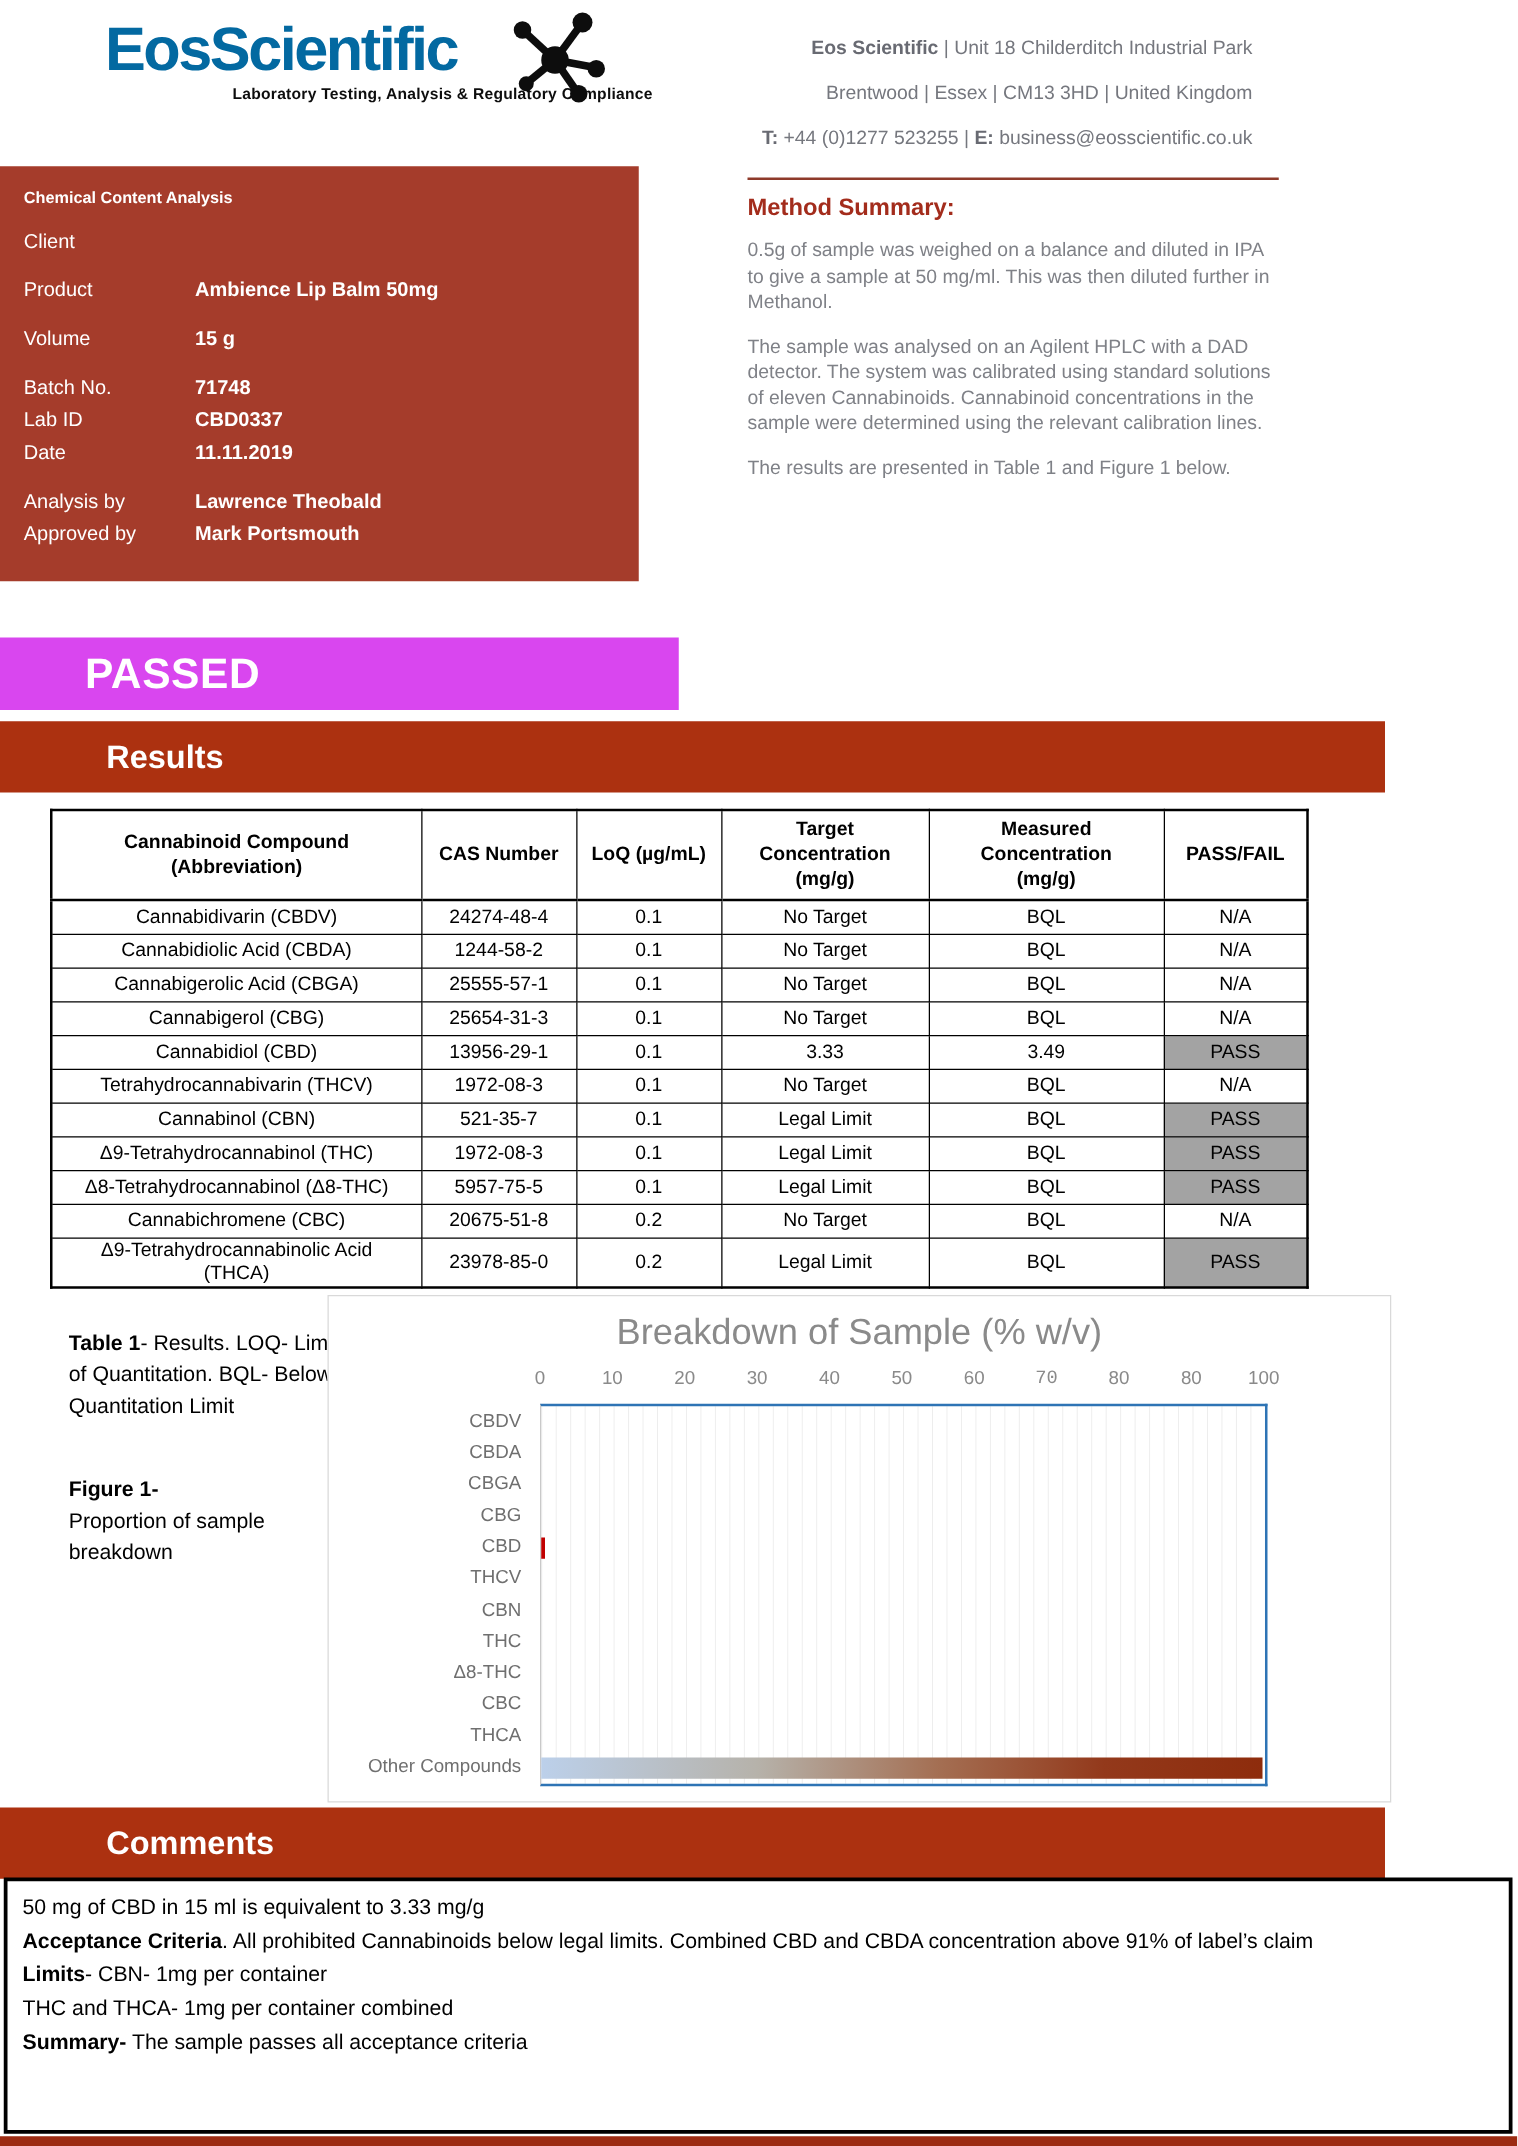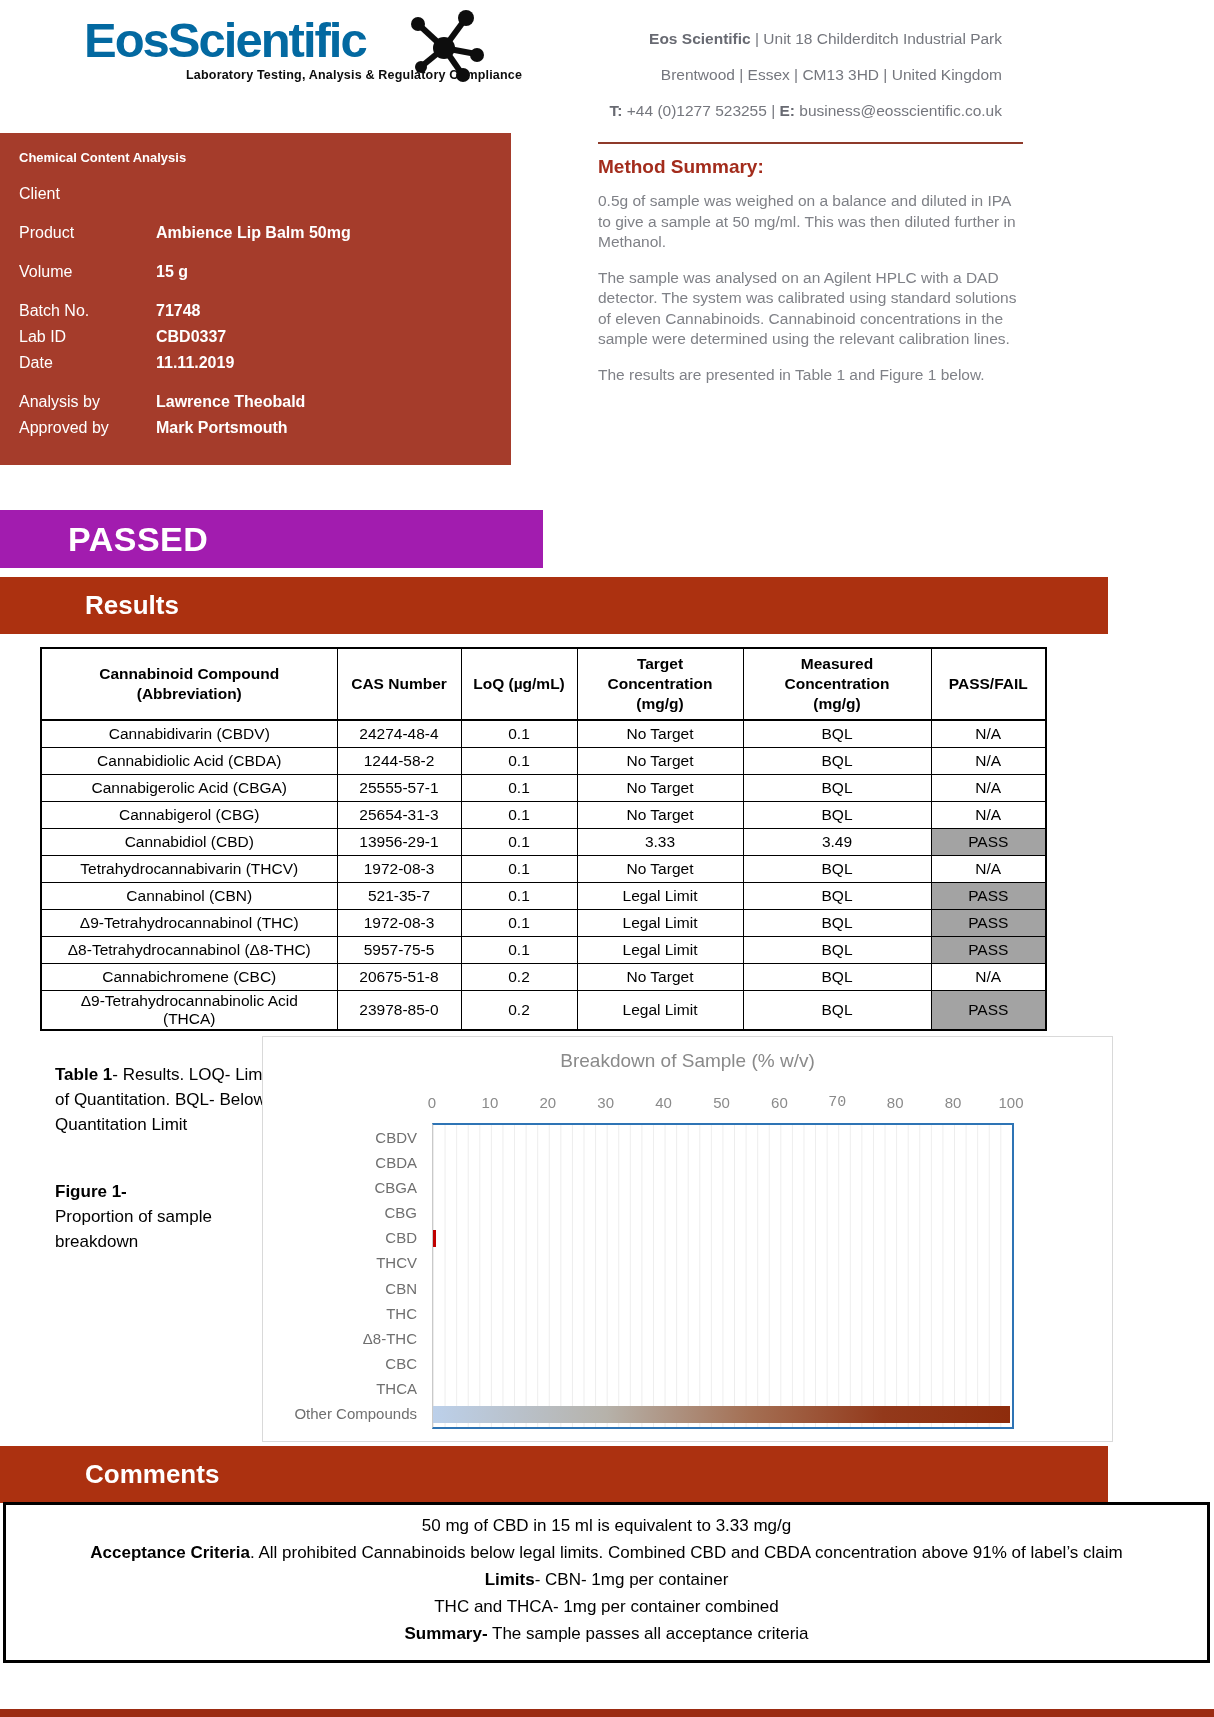--- a/index.html
+++ b/index.html
@@ -26,21 +26,21 @@
   .info-label{width:137px;flex:none;}
   .info-value{font-weight:bold;}
 
   
   .method{position:absolute;left:598px;top:142px;width:425px;}
   .method-rule{border-top:2px solid #8e3a2a;margin-bottom:12px;}
   .method-title{color:#A32C1C;font-weight:bold;font-size:19px;margin:0 0 13px 0;}
   .method p{color:#7f8187;font-size:15.5px;line-height:20.5px;margin:0 0 15px 0;}
 
   
-  .passed{position:absolute;left:0;top:510px;width:543px;height:58px;background:#a21caf;
+  .passed{position:absolute;left:0;top:510px;width:543px;height:58px;background:#d946ef;
           color:#fff;font-weight:bold;font-size:34px;line-height:58px;padding-left:68px;
           box-sizing:border-box;letter-spacing:.5px;}
   .band{position:absolute;left:0;width:1108px;height:57px;background:#AC3110;color:#fff;
         font-weight:bold;font-size:26px;line-height:57px;padding-left:85px;box-sizing:border-box;}
   #results-band{top:577px;}
   #comments-band{top:1446px;}
 
   
   .rtable{position:absolute;left:40px;top:647px;border-collapse:collapse;font-size:15.5px;
           border:2.5px solid #000;table-layout:fixed;}
@@ -51,38 +51,38 @@
   .rtable td.pass{background:#a3a3a3;}
 
   
   .caption{position:absolute;left:55px;top:1062px;width:220px;font-size:17px;line-height:25px;}
   .fig-caption{margin-top:42px;}
   .fig-caption b{display:block;}
 
   
   .chart{position:absolute;left:262px;top:1036px;width:851px;height:406px;background:#fff;
          border:1px solid #d9d9d9;box-sizing:border-box;}
-  .chart-title{text-align:center;color:#8a8a8a;font-size:19px;margin-top:13px;}
+  .chart-title{text-align:center;color:#8a8a8a;font-size:29px;margin-top:13px;}
   .x-axis{position:absolute;left:169px;top:57px;width:579px;height:20px;}
   .tick{position:absolute;transform:translateX(-50%);color:#8a8a8a;font-size:15px;top:0;}
   .plot{position:absolute;left:169px;top:86px;width:579px;height:302px;box-sizing:content-box;
         border-top:2.5px solid #2E74B5;border-right:2px solid #2E74B5;
         border-bottom:2.5px solid #2E74B5;border-left:1px solid #c9c9c9;
         background-image:linear-gradient(90deg,#ededed 1px,transparent 1px);
         background-size:11.58px 100%;}
   .cat{position:absolute;right:697px;transform:translateY(-50%);font-size:15px;color:#6f6f6f;
        white-space:nowrap;}
   .bar{position:absolute;height:17px;}
   .bar-cbd{background:#C00000;}
   .bar-other{background:linear-gradient(90deg,#BCD0EA 0%,#b6b2aa 30%,#a46f53 55%,#93391b 78%,#8E2C0C 100%);}
 
   
-  .comments-box{position:absolute;left:3px;top:1502px;width:1207px;height:161px;
+  .comments-box{position:absolute;left:3px;top:1502px;width:1207px;height:205px;
                 border:3px solid #000;box-sizing:border-box;padding:7px 12px;
-                font-size:17px;line-height:27px;text-align:center;}
+                font-size:17px;line-height:27px;}
   .comments-box p{margin:0;}
 
   .footer-strip{position:absolute;left:0;top:1709px;width:1214px;height:8px;background:#9C2B12;}
 </style>
 </head>
 <body>
 
 <div class="page">
 
   <div class="logo">

